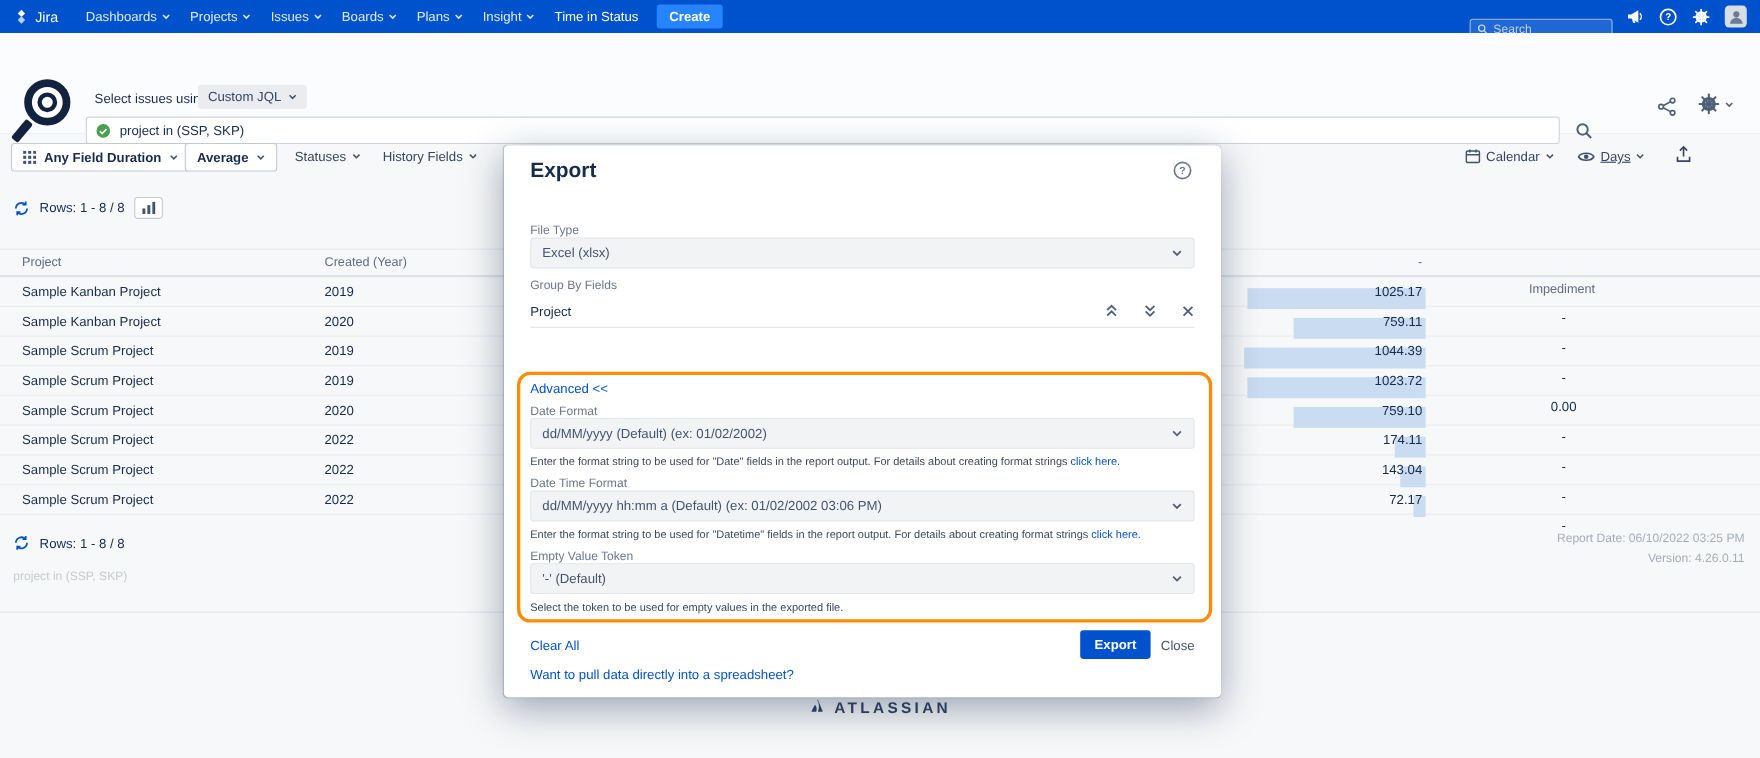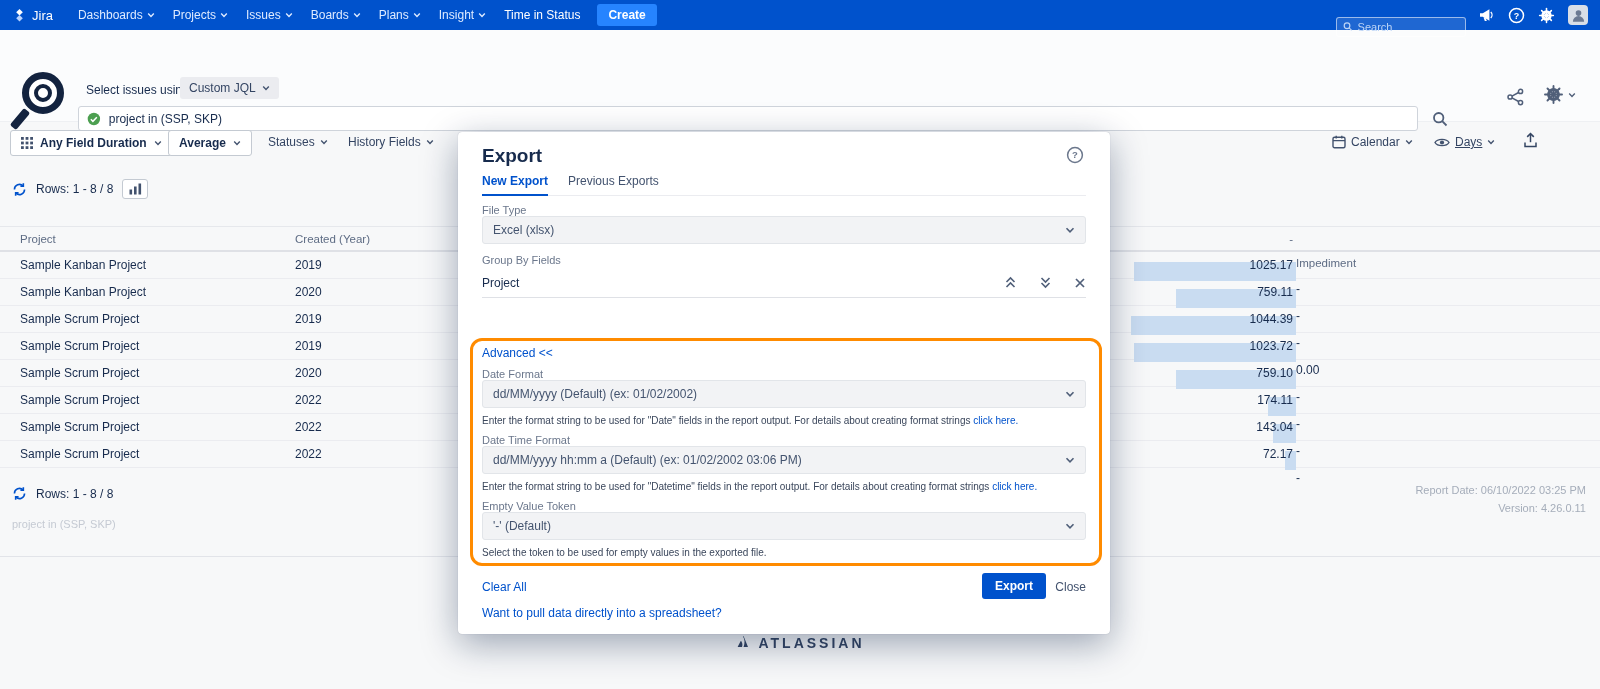--- a/index.html
+++ b/index.html
@@ -41,21 +41,21 @@
   .rows-label { font-size:12px; color:#172B4D; }
   .chart-btn { width:26px; height:20px; border:1px solid #C4CAD2; border-radius:3px; background:#fff; display:flex; align-items:center; justify-content:center; cursor:pointer; }
 
   
   .tbl { position:absolute; top:226px; left:0; width:1600px; }
   .tbl-header { display:flex; height:26px; align-items:center; border-top:1px solid #E6E8EC; border-bottom:2px solid #DFE1E6; font-size:11.5px; color:#5E6C84; }
   .tbl-row { display:flex; height:27px; align-items:center; border-bottom:1px solid #EBECF0; font-size:12px; color:#172B4D; cursor:pointer; }
   .col-project { width:295px; padding-left:20px; }
   .col-year { width:560px; }
   .col-value { width:441px; text-align:right; position:relative; }
-  .col-imp { width:251px; text-align:left;margin-top:48px; }
+  .col-imp { width:251px; text-align:center;margin-top:48px; }
   .value-bar { position:absolute; right:0; top:4px; height:19px; background:#C9DCF1; }
   .value-num { position:relative; z-index:1; padding-right:3px; }
   .col-value.hdr, .col-imp.hdr { padding-right:3px; }
 
   
   .foot-rows { position:absolute; top:486px; left:12px; display:flex; align-items:center; gap:9px; }
   .report-date { position:absolute; top:484px; right:14px; font-size:11px; color:#A5ADBA; text-align:right;margin-left:25px; }
   .version { position:absolute; top:502px; right:14px; font-size:11px; color:#A5ADBA; text-align:right; }
   .foot-jql { position:absolute; top:518px; left:12px; font-size:11px; color:#C5CAD3; }
   .divider { position:absolute; top:556px; left:0; width:1600px; border-top:1px solid #E2E4E9; }
@@ -395,24 +395,20 @@
 
   <div class="modal">
     <div class="m-title">Export</div>
     <span class="m-help">
       <svg width="18" height="18" viewBox="0 0 18 18">
           <circle cx="9" cy="9" r="7.4" fill="none" stroke="#6B778C" stroke-width="1.5"></circle>
           <text x="9" y="12.3" text-anchor="middle" font-size="9.5" fill="#6B778C" font-weight="bold">?</text>
         </svg>
     </span>
 
-    <div class="m-tabs">
-      <span class="m-tab active">New Export</span>
-      <span class="m-tab">Previous Exports</span>
-    </div>
 
     <div class="m-label" style="top:72px;">File Type</div>
     <div class="sel" style="top:84px;">
       <span>Excel (xlsx)</span>
       <svg width="10" height="10" viewBox="0 0 8 8">
           <path d="M1.2 2.6L4 5.4l2.8-2.8" fill="none" stroke="#505F79" stroke-width="1.3"></path>
         </svg>
     </div>
 
     <div class="m-label" style="top:122px;">Group By Fields</div>

